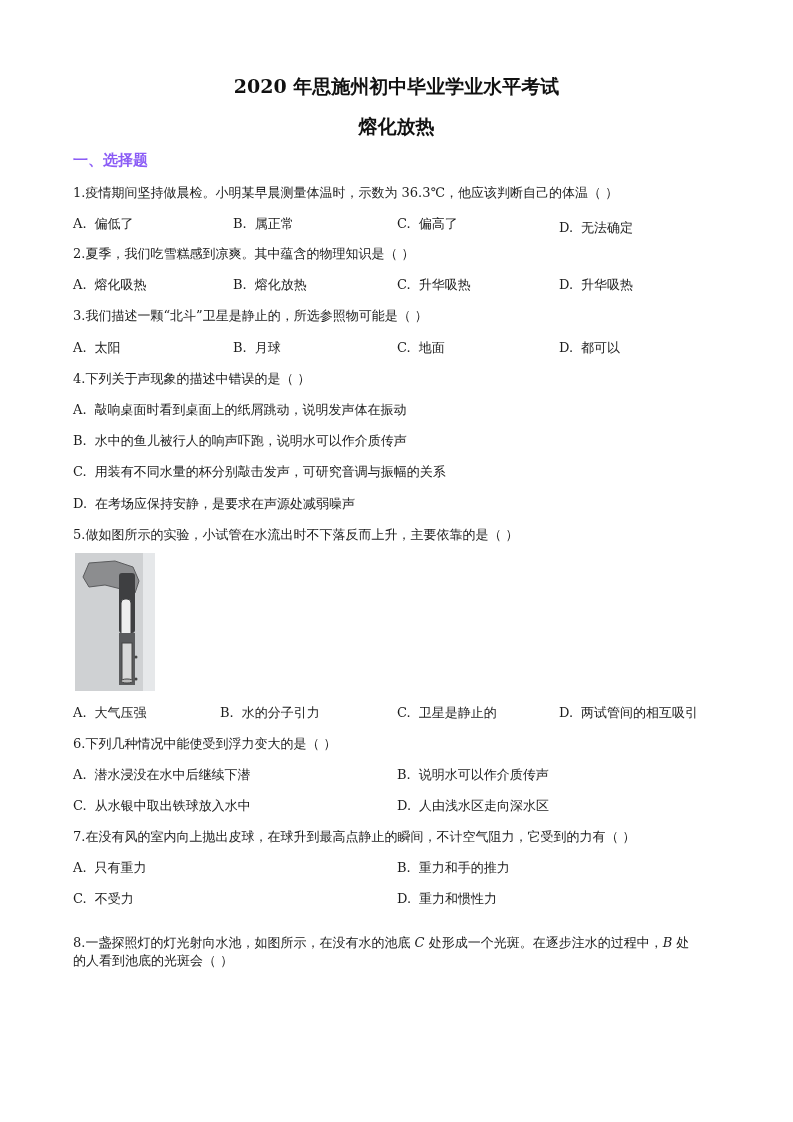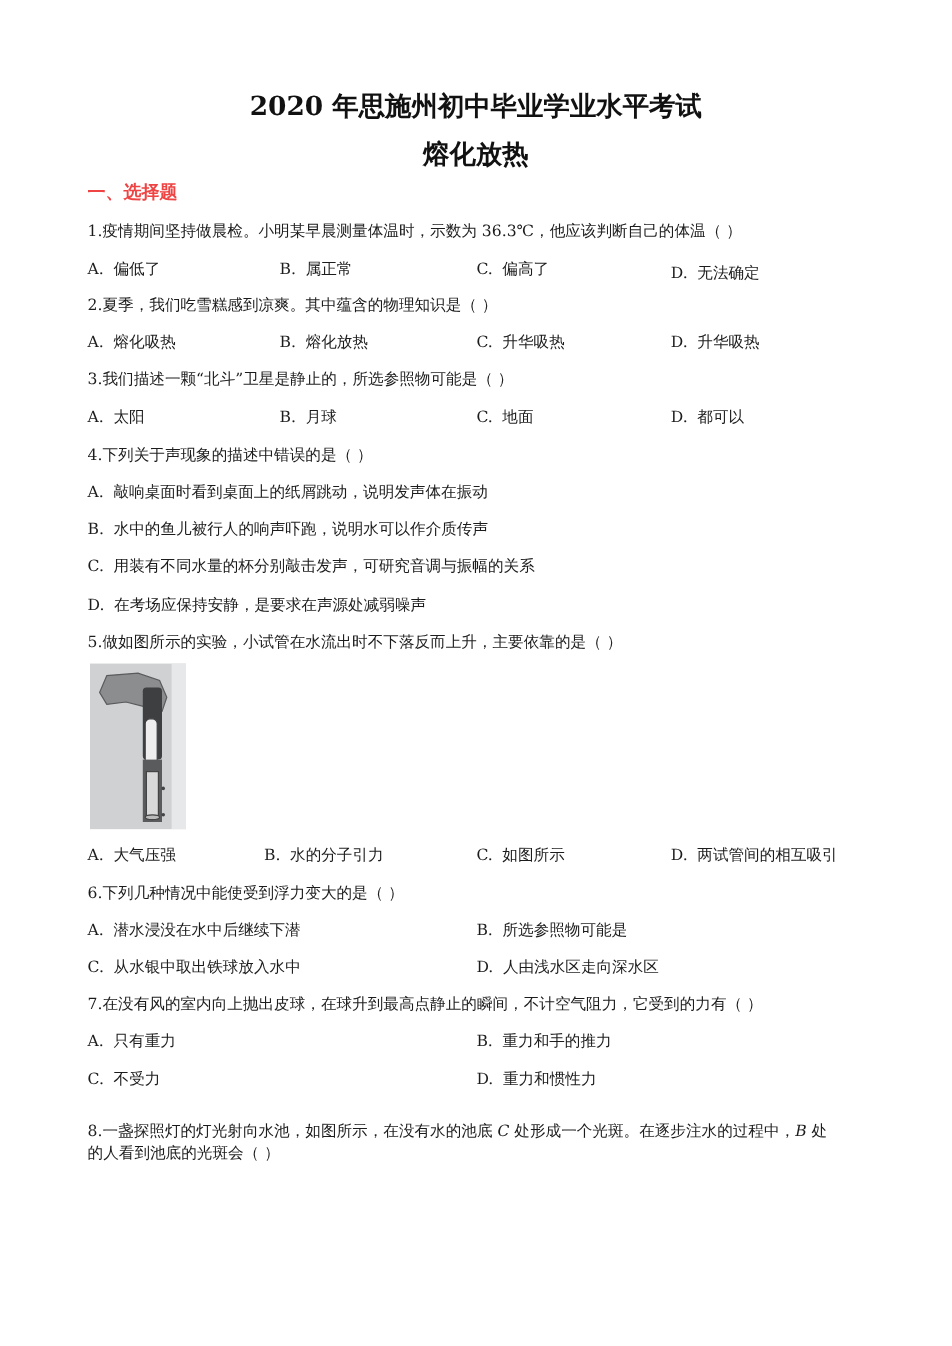--- a/index.html
+++ b/index.html
@@ -1,19 +1,19 @@
 <!DOCTYPE html>
 <html><head>
   <meta charset="utf-8">
   <style>
     * { margin: 0; padding: 0; box-sizing: border-box; }
     html, body { width: 793px; height: 1122px; background: #ffffff; overflow: hidden; }
     body { position: relative; font-family: "DejaVu Serif", "Liberation Serif", serif; color: #1a1a1a; }
-    .title { position: absolute; left: 0; width: 793px; text-align: center; font-weight: bold; font-size: 22px; color: #111; }
-    .section { position: absolute; left: 73px; font-weight: bold; font-size: 15px; color: #ef4444; }
+    .title { position: absolute; left: 0; width: 793px; text-align: center; font-weight: bold; font-size: 19px; color: #111; }
+    .section { position: absolute; left: 73px; font-weight: bold; font-size: 15px; color: #8b5cf6; }
     .line { position: absolute; left: 73px; font-size: 13px; white-space: nowrap; color: #1c1c1c; }
     .opt { position: absolute; font-size: 13px; white-space: nowrap; color: #1c1c1c; }
     .opt .k { margin-right: 8px; }
     .figure { position: absolute; left: 75px; top: 553px; width: 80px; height: 138px; background: #d4d6d8; overflow: hidden; }
     .figure svg { display: block; }
     i.var { font-style: italic; }
   </style>
 </head>
 <body>
 
@@ -60,26 +60,26 @@
 
     <rect x="44" y="80" width="16" height="52" fill="#5a5b5d"></rect>
     <rect x="47" y="90" width="10" height="38" fill="#d9d9d9" stroke="#444" stroke-width="1"></rect>
     <ellipse cx="52" cy="128" rx="6" ry="2" fill="#bbbbbb" stroke="#444" stroke-width="1"></ellipse>
     <circle cx="61" cy="104" r="1.5" fill="#444"></circle>
     <circle cx="61" cy="126" r="1.5" fill="#444"></circle>
   </svg>
 </div>
 <div class="opt" style="left:73px;top:704px;"><span class="k">A.</span><span>大气压强</span></div>
 <div class="opt" style="left:220px;top:704px;"><span class="k">B.</span><span>水的分子引力</span></div>
-<div class="opt" style="left:397px;top:704px;"><span class="k">C.</span><span>如图所示</span></div>
+<div class="opt" style="left:397px;top:704px;"><span class="k">C.</span><span>卫星是静止的</span></div>
 <div class="opt" style="left:559px;top:704px;"><span class="k">D.</span><span>两试管间的相互吸引</span></div>
 
 <div class="line" style="top:735px;">6.下列几种情况中能使受到浮力变大的是（    ）</div>
 <div class="opt" style="left:73px;top:766px;"><span class="k">A.</span><span>潜水浸没在水中后继续下潜</span></div>
-<div class="opt" style="left:397px;top:766px;"><span class="k">B.</span><span>所选参照物可能是</span></div>
+<div class="opt" style="left:397px;top:766px;"><span class="k">B.</span><span>说明水可以作介质传声</span></div>
 <div class="opt" style="left:73px;top:797px;"><span class="k">C.</span><span>从水银中取出铁球放入水中</span></div>
 <div class="opt" style="left:397px;top:797px;"><span class="k">D.</span><span>人由浅水区走向深水区</span></div>
 
 <div class="line" style="top:828px;">7.在没有风的室内向上抛出皮球，在球升到最高点静止的瞬间，不计空气阻力，它受到的力有（    ）</div>
 <div class="opt" style="left:73px;top:859px;"><span class="k">A.</span><span>只有重力</span></div>
 <div class="opt" style="left:397px;top:859px;"><span class="k">B.</span><span>重力和手的推力</span></div>
 <div class="opt" style="left:73px;top:890px;"><span class="k">C.</span><span>不受力</span></div>
 <div class="opt" style="left:397px;top:890px;"><span class="k">D.</span><span>重力和惯性力</span></div>
 
 <div class="line" style="top:922px;margin-top:12px;"><span>8.一盏探照灯的灯光射向水池，如图所示，在没有水的池底 </span><i class="var">C</i><span> 处形成一个光斑。在逐步注水的过程中，</span><i class="var">B</i><span> 处</span></div>

